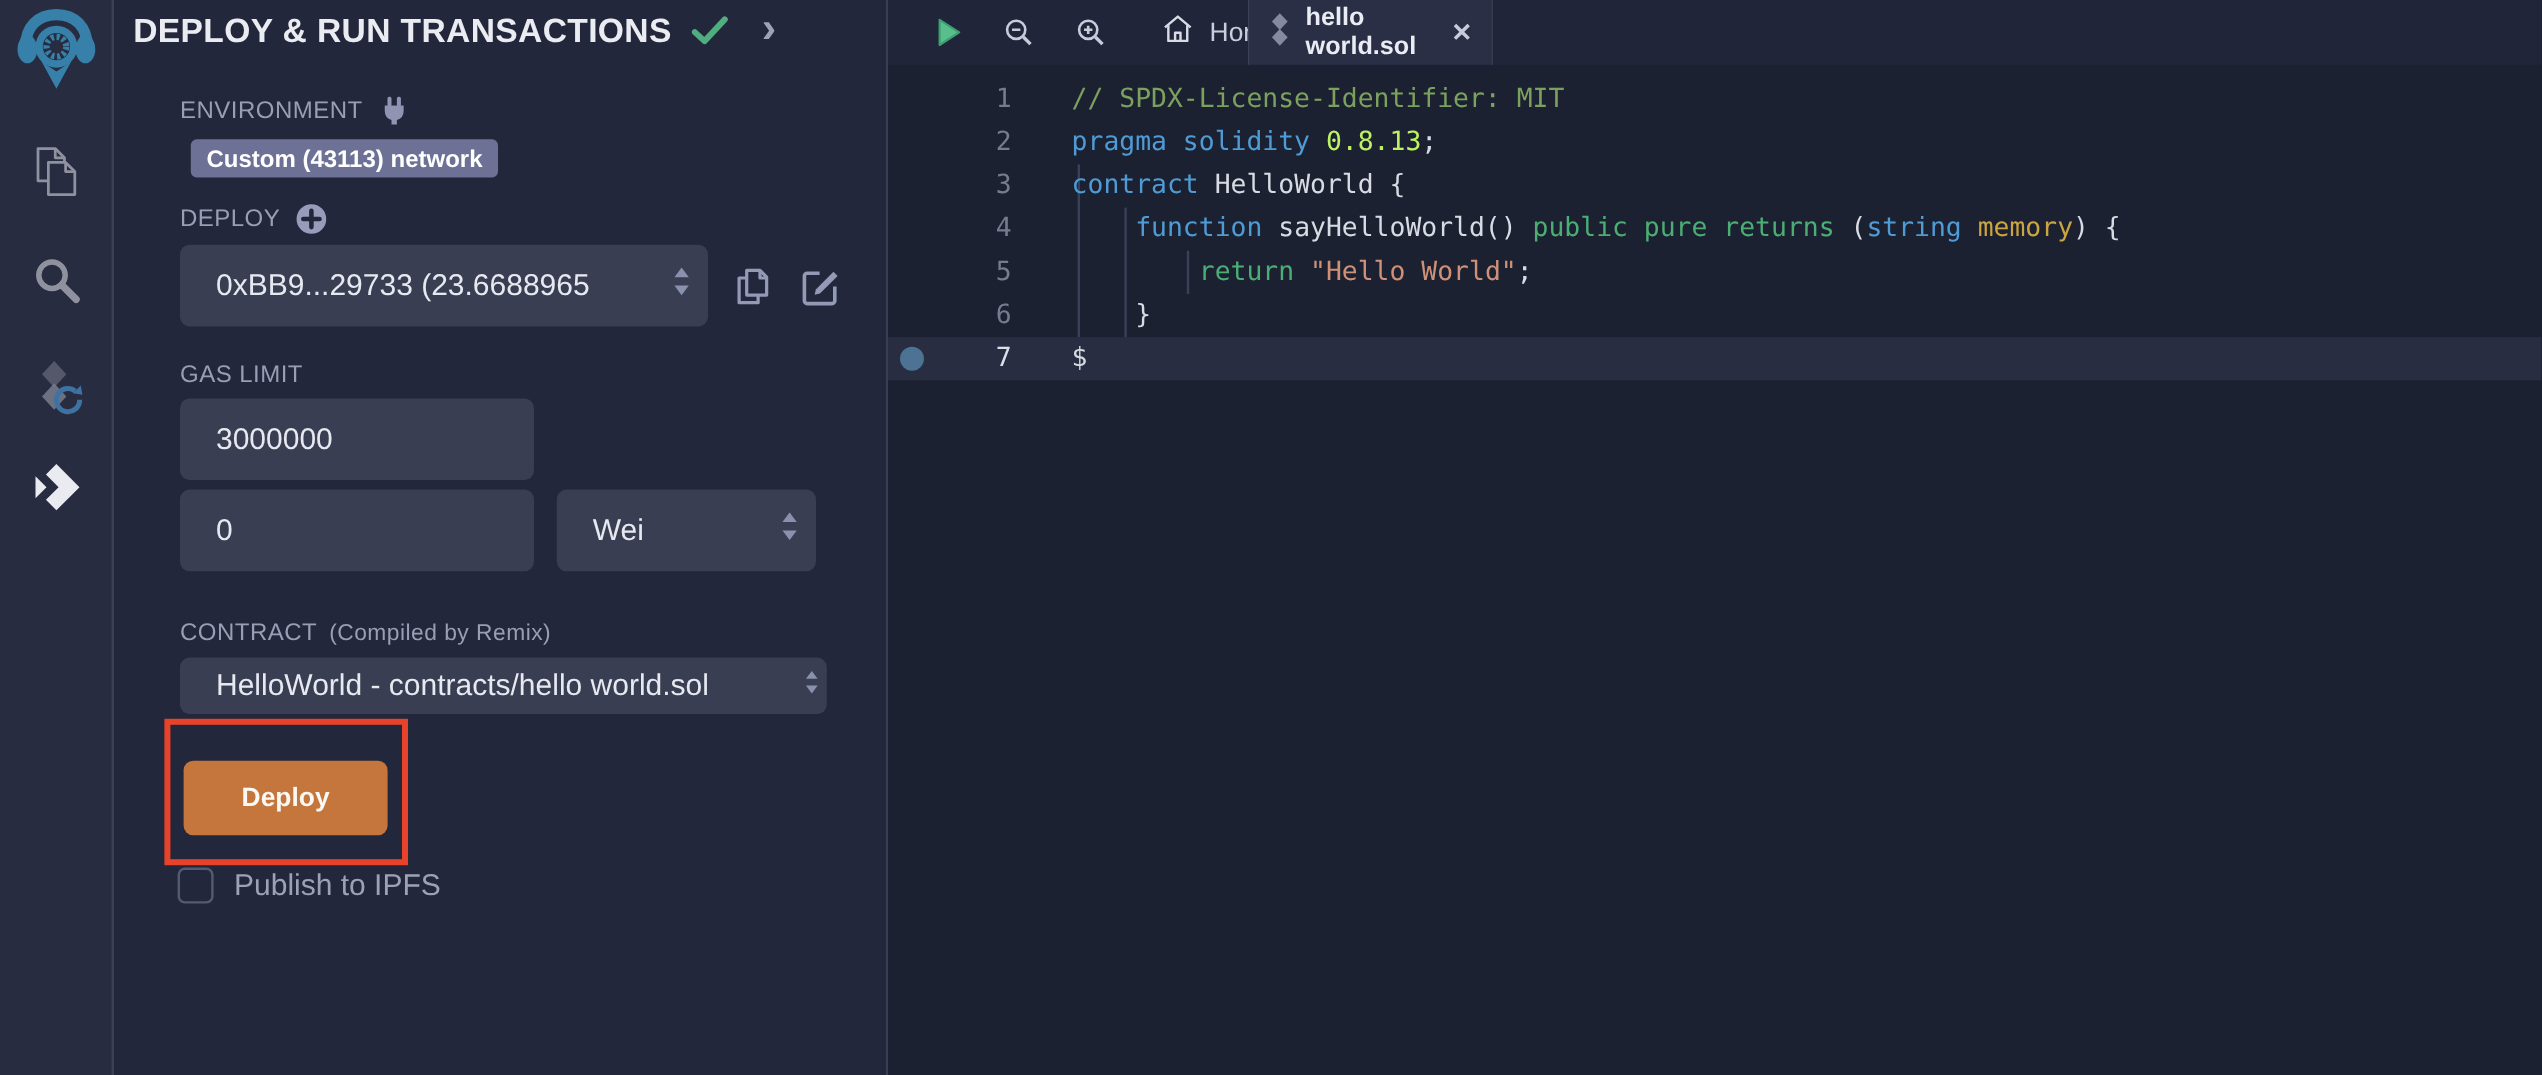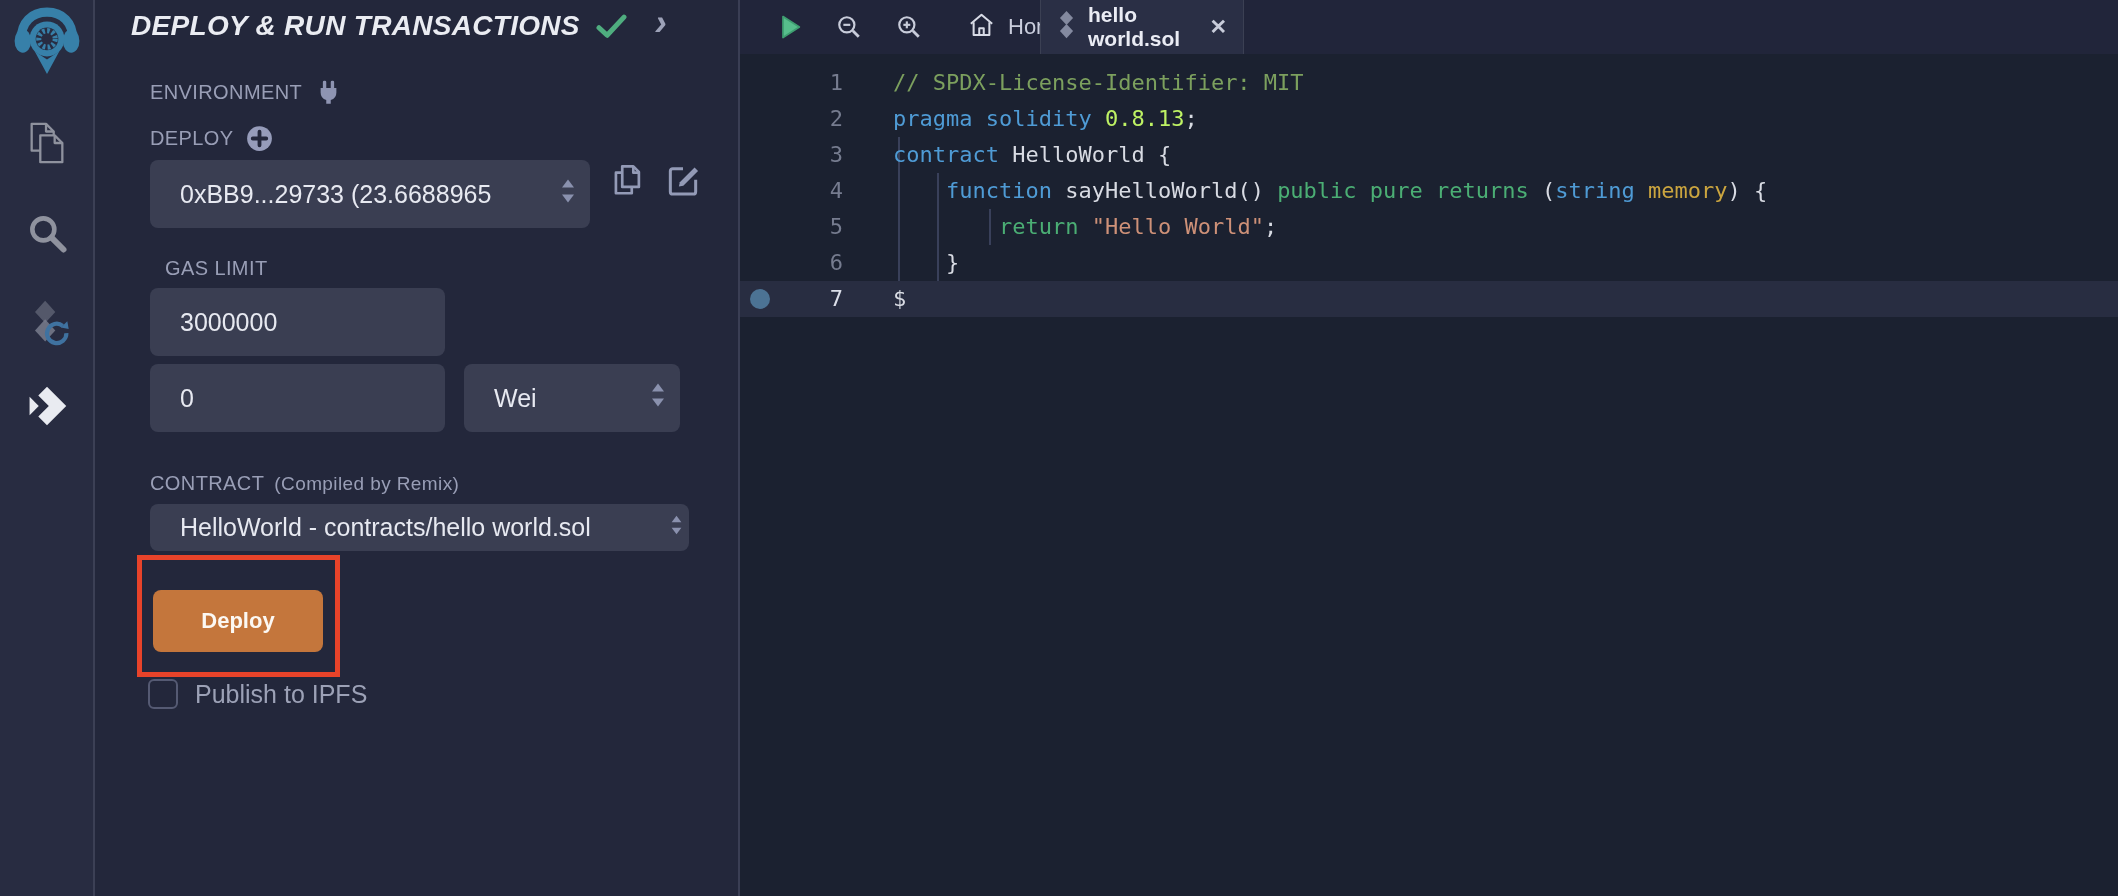--- a/index.html
+++ b/index.html
@@ -12,21 +12,21 @@
              display:flex; flex-direction:column; align-items:center; flex-shrink:0; }
   .logo { margin-top:6px; width:66px; height:72px; }
   .ibtn { width:95px; display:flex; justify-content:center; cursor:pointer; }
   .ibtn.file   { margin-top:42px; }
   .ibtn.search { margin-top:45px; }
   .ibtn.sol    { margin-top:44px; }
   .ibtn.deploy { margin-top:37px; }
 
   
   .sidepanel { width:643px; height:100%; background:#23273B; flex-shrink:0; position:relative; }
-  .panel-title-row { height:52px; display:flex; align-items:center; padding-left:36px;font-style:italic; }
+  .panel-title-row { height:52px; display:flex; align-items:center; padding-left:16px; }
   .panel-title { font-size:28px; font-weight:600; color:#EAECF2; letter-spacing:.3px; white-space:nowrap; }
   .title-check { margin-left:16px; margin-top:4px; }
   .title-chev { margin-left:28px; color:#9DA2B8; font-size:36px; font-weight:bold; line-height:1;
                 margin-top:-6px; cursor:pointer; }
   .panel-body { padding-left:55px; }
   .plabel { font-size:20px; color:#999EB6; letter-spacing:.4px; display:flex; align-items:center;
             height:24px; white-space:nowrap; }
   .plabel .licon { margin-left:13px; display:inline-flex; }
   .ctrl { background:#3A3E52; border-radius:8px; color:#E7E9F1; font-size:25px;
           display:flex; align-items:center; padding-left:30px; position:relative; cursor:pointer;
@@ -34,25 +34,25 @@
   .env-label { margin-top:28px; }
   .env-row { margin-top:12px; display:flex; align-items:center; }
   .env-select { width:495px; height:66px; }
   .circle-chev { position:absolute; right:15px; top:16px; }
   .info-i { margin-left:32px; font-family:"Liberation Serif", serif; font-weight:bold;
             font-size:31px; color:#DFE2EB; }
   .net-badge { display:inline-block; margin-top:12px; margin-left:9px; height:32px;
                background:#6C7195; color:#FFFFFF; font-size:20px; font-weight:bold;
                border-radius:5px; padding:3px 13px 0 13px; line-height:28px; }
   .acct-label { margin-top:22px; }
-  .acct-row { margin-top:10px; display:flex; }
+  .acct-row { margin-top:10px; display:flex; align-items:center; }
   .acct-select { width:440px; height:68px; padding-right:44px; }
   .spinner { position:absolute; right:14px; top:50%; transform:translateY(-50%); }
   .acct-row .acticon { margin-left:18px; cursor:pointer; display:inline-flex; }
-  .gas-label { margin-top:28px;margin-left:15px; }
+  .gas-label { margin-top:28px; }
   .gas-input { margin-top:8px; width:295px; height:68px; }
   .val-label { margin-top:28px; }
   .val-row { margin-top:8px; display:flex; }
   .val-input { width:295px; height:68px; }
   .wei-select { width:216px; height:68px; margin-left:19px; padding-right:40px; }
   .contract-label { margin-top:40px; display:flex; align-items:baseline; }
   .contract-sub { margin-left:10px; font-size:19px; color:#999EB6; }
   .contract-select { margin-top:8px; width:539px; height:47px; padding-right:26px; }
   .contract-select .spinner { right:6px; }
   .deploy-wrap { margin-top:4px; margin-left:-13px; width:203px; border:5px solid #E8432A;
@@ -158,20 +158,21 @@
       <div class="plabel env-label">
         <span>ENVIRONMENT</span>
         <span class="licon">
           <svg viewBox="0 0 24 24" width="27" height="27" fill="#8E94B2">
             <rect x="7" y="1.5" width="3" height="7" rx="1.2"></rect>
             <rect x="14" y="1.5" width="3" height="7" rx="1.2"></rect>
             <path d="M5 8 h14 v4 a7 7 0 0 1 -5 6.7 V22 h-4 v-3.3 A7 7 0 0 1 5 12 Z"></path>
           </svg>
         </span>
       </div>
+      <span class="net-badge">Custom (43113) network</span>
 
       <div class="plabel acct-label">
         <span>DEPLOY</span>
         <span class="licon" style="margin-left:12px;">
           <svg viewBox="0 0 24 24" width="27" height="27">
             <circle cx="12" cy="12" r="11" fill="#969CBA"></circle>
             <path d="M12 6 v12 M6 12 h12" stroke="#23273B" stroke-width="3.4" stroke-linecap="round"></path>
           </svg>
         </span>
       </div>

